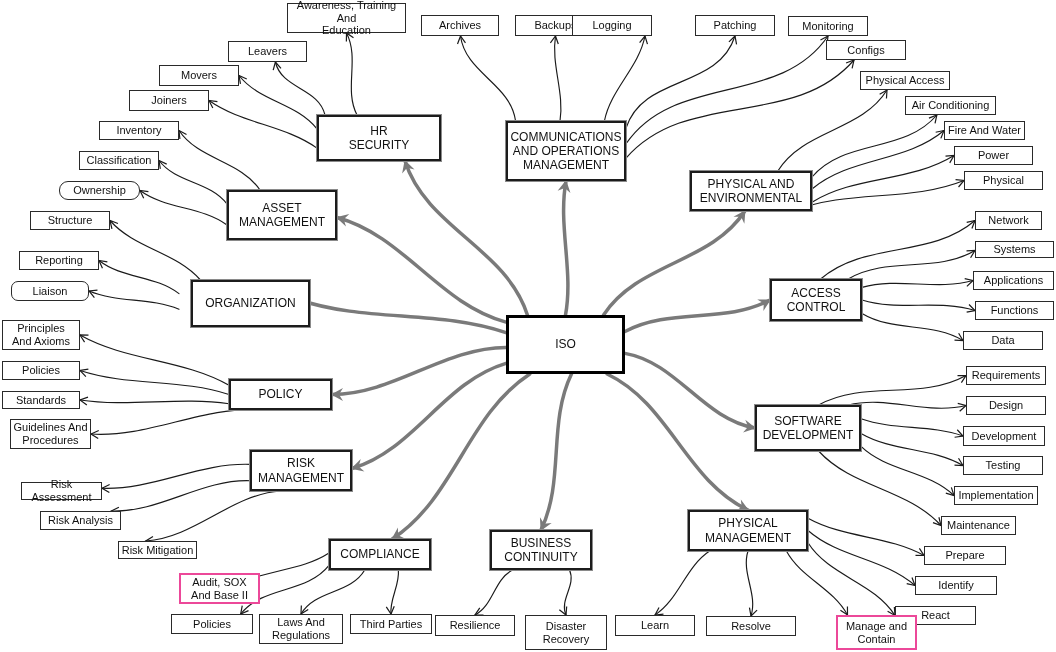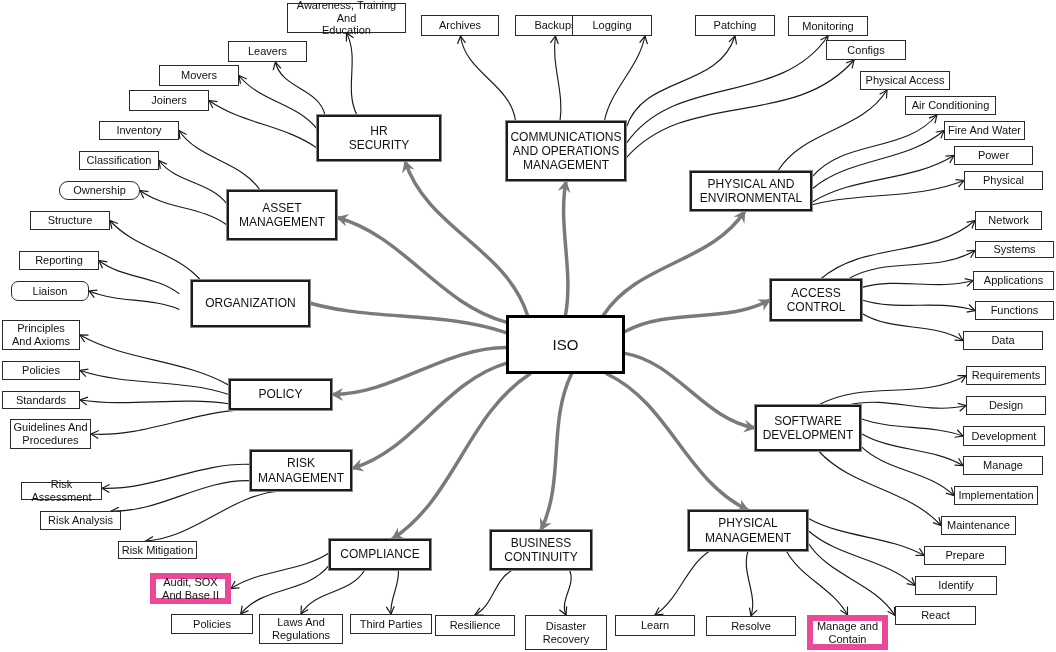--- a/index.html
+++ b/index.html
@@ -2,24 +2,24 @@
 <html><head>
 <meta charset="utf-8">
 <style>
   html,body{margin:0;padding:0;background:#ffffff;}
   .canvas{position:relative;width:1056px;height:652px;background:#ffffff;overflow:hidden;
           font-family:"Liberation Sans","DejaVu Sans",sans-serif;}
   #edges{position:absolute;left:0;top:0;width:1056px;height:652px;}
   .node{position:absolute;box-sizing:border-box;background:#ffffff;color:#111;
         display:flex;align-items:center;justify-content:center;text-align:center;
         white-space:pre-line;line-height:1.18;}
-  .node.center{border:3px solid #000;font-size:15px;}
+  .node.center{border:3px solid #000;font-size:12px;}
   .node.branch{border:2px solid #1c1c1c;box-shadow:0 0 0 1px #8a8a8a;font-size:12px;}
   .node.leaf{border:1px solid #2a2a2a;font-size:11px;}
-  .node.leaf.highlighted{border:6px solid #ec4899;}
+  .node.leaf.highlighted{border:2px solid #ec4899;margin-left:29px;}
 </style>
 </head>
 <body>
 
 <div class="canvas">
   <svg id="edges" viewBox="0 0 1056 652" xmlns="http://www.w3.org/2000/svg">
     <defs>
       <marker id="arrow-thin" markerUnits="userSpaceOnUse" markerWidth="11" markerHeight="11" refX="9" refY="5.5" orient="auto">
         <path d="M1.5,1.5 L9,5.5 L1.5,9.5" fill="none" stroke="#1a1a1a" stroke-width="1.2"></path>
       </marker>
@@ -123,21 +123,21 @@
       <div class="node leaf" style="left: 975px; top: 211px; width: 67px; height: 19px;">Network</div>
       <div class="node leaf" style="left: 975px; top: 241px; width: 79px; height: 17px;">Systems</div>
       <div class="node leaf" style="left: 973px; top: 271px; width: 81px; height: 19px;">Applications</div>
       <div class="node leaf" style="left: 975px; top: 301px; width: 79px; height: 19px;">Functions</div>
       <div class="node leaf" style="left: 963px; top: 331px; width: 80px; height: 19px;">Data</div>
       <div class="node branch" style="left: 755px; top: 405px; width: 106px; height: 46px;">SOFTWARE
 DEVELOPMENT</div>
       <div class="node leaf" style="left: 966px; top: 366px; width: 80px; height: 19px;">Requirements</div>
       <div class="node leaf" style="left: 966px; top: 396px; width: 80px; height: 19px;">Design</div>
       <div class="node leaf" style="left: 963px; top: 426px; width: 82px; height: 20px;">Development</div>
-      <div class="node leaf" style="left: 963px; top: 456px; width: 80px; height: 19px;">Manage</div>
+      <div class="node leaf" style="left: 963px; top: 456px; width: 80px; height: 19px;">Testing</div>
       <div class="node leaf" style="left: 954px; top: 486px; width: 84px; height: 19px;">Implementation</div>
       <div class="node leaf" style="left: 941px; top: 516px; width: 75px; height: 19px;">Maintenance</div>
       <div class="node branch" style="left: 688px; top: 510px; width: 120px; height: 41px;">PHYSICAL
 MANAGEMENT</div>
       <div class="node leaf" style="left: 924px; top: 546px; width: 82px; height: 19px;">Prepare</div>
       <div class="node leaf" style="left: 915px; top: 576px; width: 82px; height: 19px;">Identify</div>
       <div class="node leaf" style="left: 895px; top: 606px; width: 81px; height: 19px;">React</div>
       <div class="node leaf highlighted" style="left: 807px; top: 615px; width: 81px; height: 35px;">Manage and
 Contain</div>
       <div class="node leaf" style="left: 706px; top: 616px; width: 90px; height: 20px;">Resolve</div>

